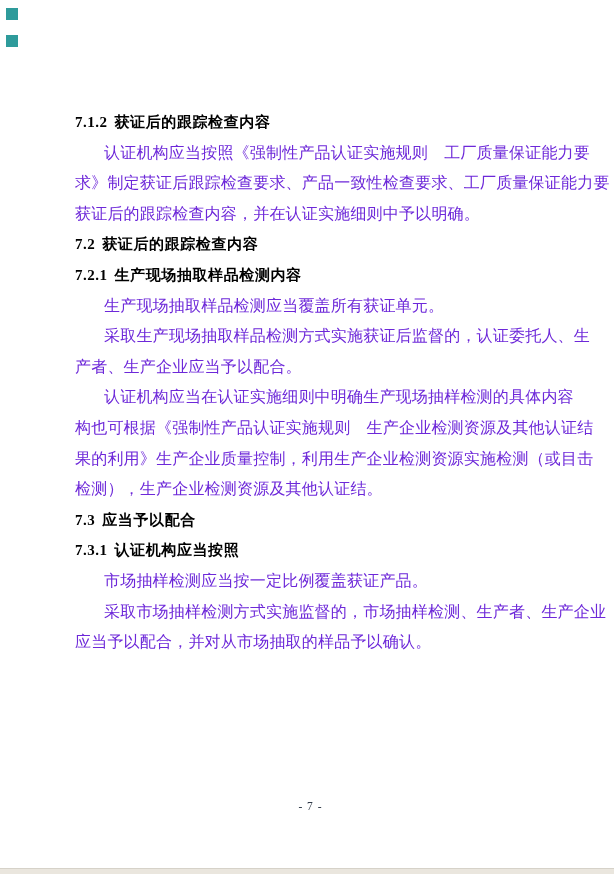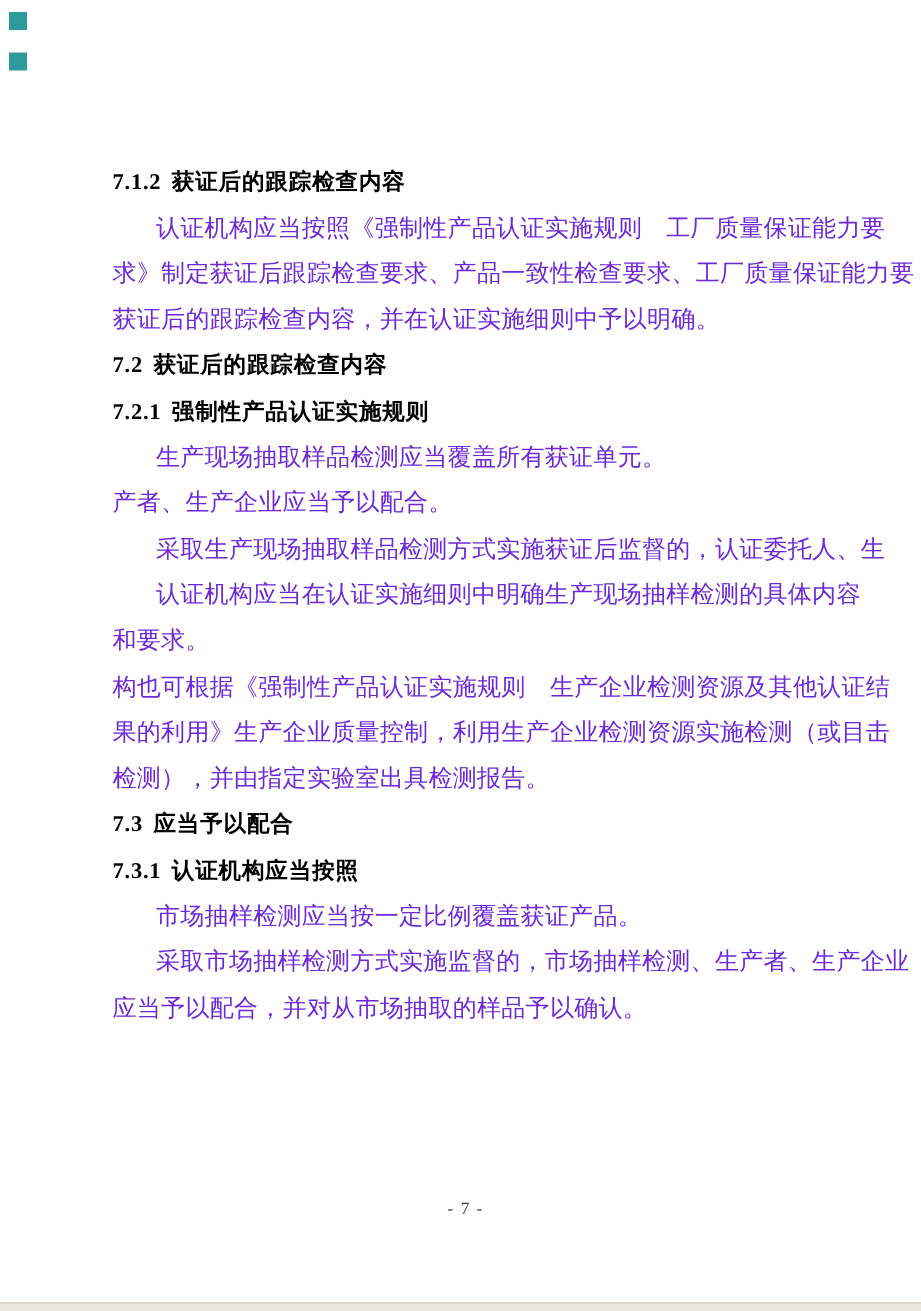--- a/index.html
+++ b/index.html
@@ -86,35 +86,34 @@
 
     <div class="line indent">认证机构应当按照《强制性产品认证实施规则　工厂质量保证能力要</div>
     <div class="line">求》制定获证后跟踪检查要求、产品一致性检查要求、工厂质量保证能力要</div>
     <div class="line">获证后的跟踪检查内容，并在认证实施细则中予以明确。</div>
 
     <div class="line heading">
       <span class="hnum">7.2</span><span class="htitle">获证后的跟踪检查内容</span>
     </div>
 
     <div class="line heading">
-      <span class="hnum">7.2.1</span><span class="htitle">强制性产品认证实施规则</span>
+      <span class="hnum">7.2.1</span><span class="htitle">生产现场抽取样品检测内容</span>
     </div>
 
     <div class="line indent">生产现场抽取样品检测应当覆盖所有获证单元。</div>
 
+    <div class="line indent">采取生产现场抽取样品检测方式实施获证后监督的，认证委托人、生</div>
     <div class="line">产者、生产企业应当予以配合。</div>
-    <div class="line indent">采取生产现场抽取样品检测方式实施获证后监督的，认证委托人、生</div>
 
 
     <div class="line indent">认证机构应当在认证实施细则中明确生产现场抽样检测的具体内容</div>
-    <div class="line">和要求。</div>
 
     <div class="line">构也可根据《强制性产品认证实施规则　生产企业检测资源及其他认证结</div>
     <div class="line">果的利用》生产企业质量控制，利用生产企业检测资源实施检测（或目击</div>
-    <div class="line">检测），并由指定实验室出具检测报告。</div>
+    <div class="line">检测），生产企业检测资源及其他认证结。</div>
 
     <div class="line heading">
       <span class="hnum">7.3</span><span class="htitle">应当予以配合</span>
     </div>
 
     <div class="line heading">
       <span class="hnum">7.3.1</span><span class="htitle">认证机构应当按照</span>
     </div>
 
     <div class="line indent">市场抽样检测应当按一定比例覆盖获证产品。</div>

